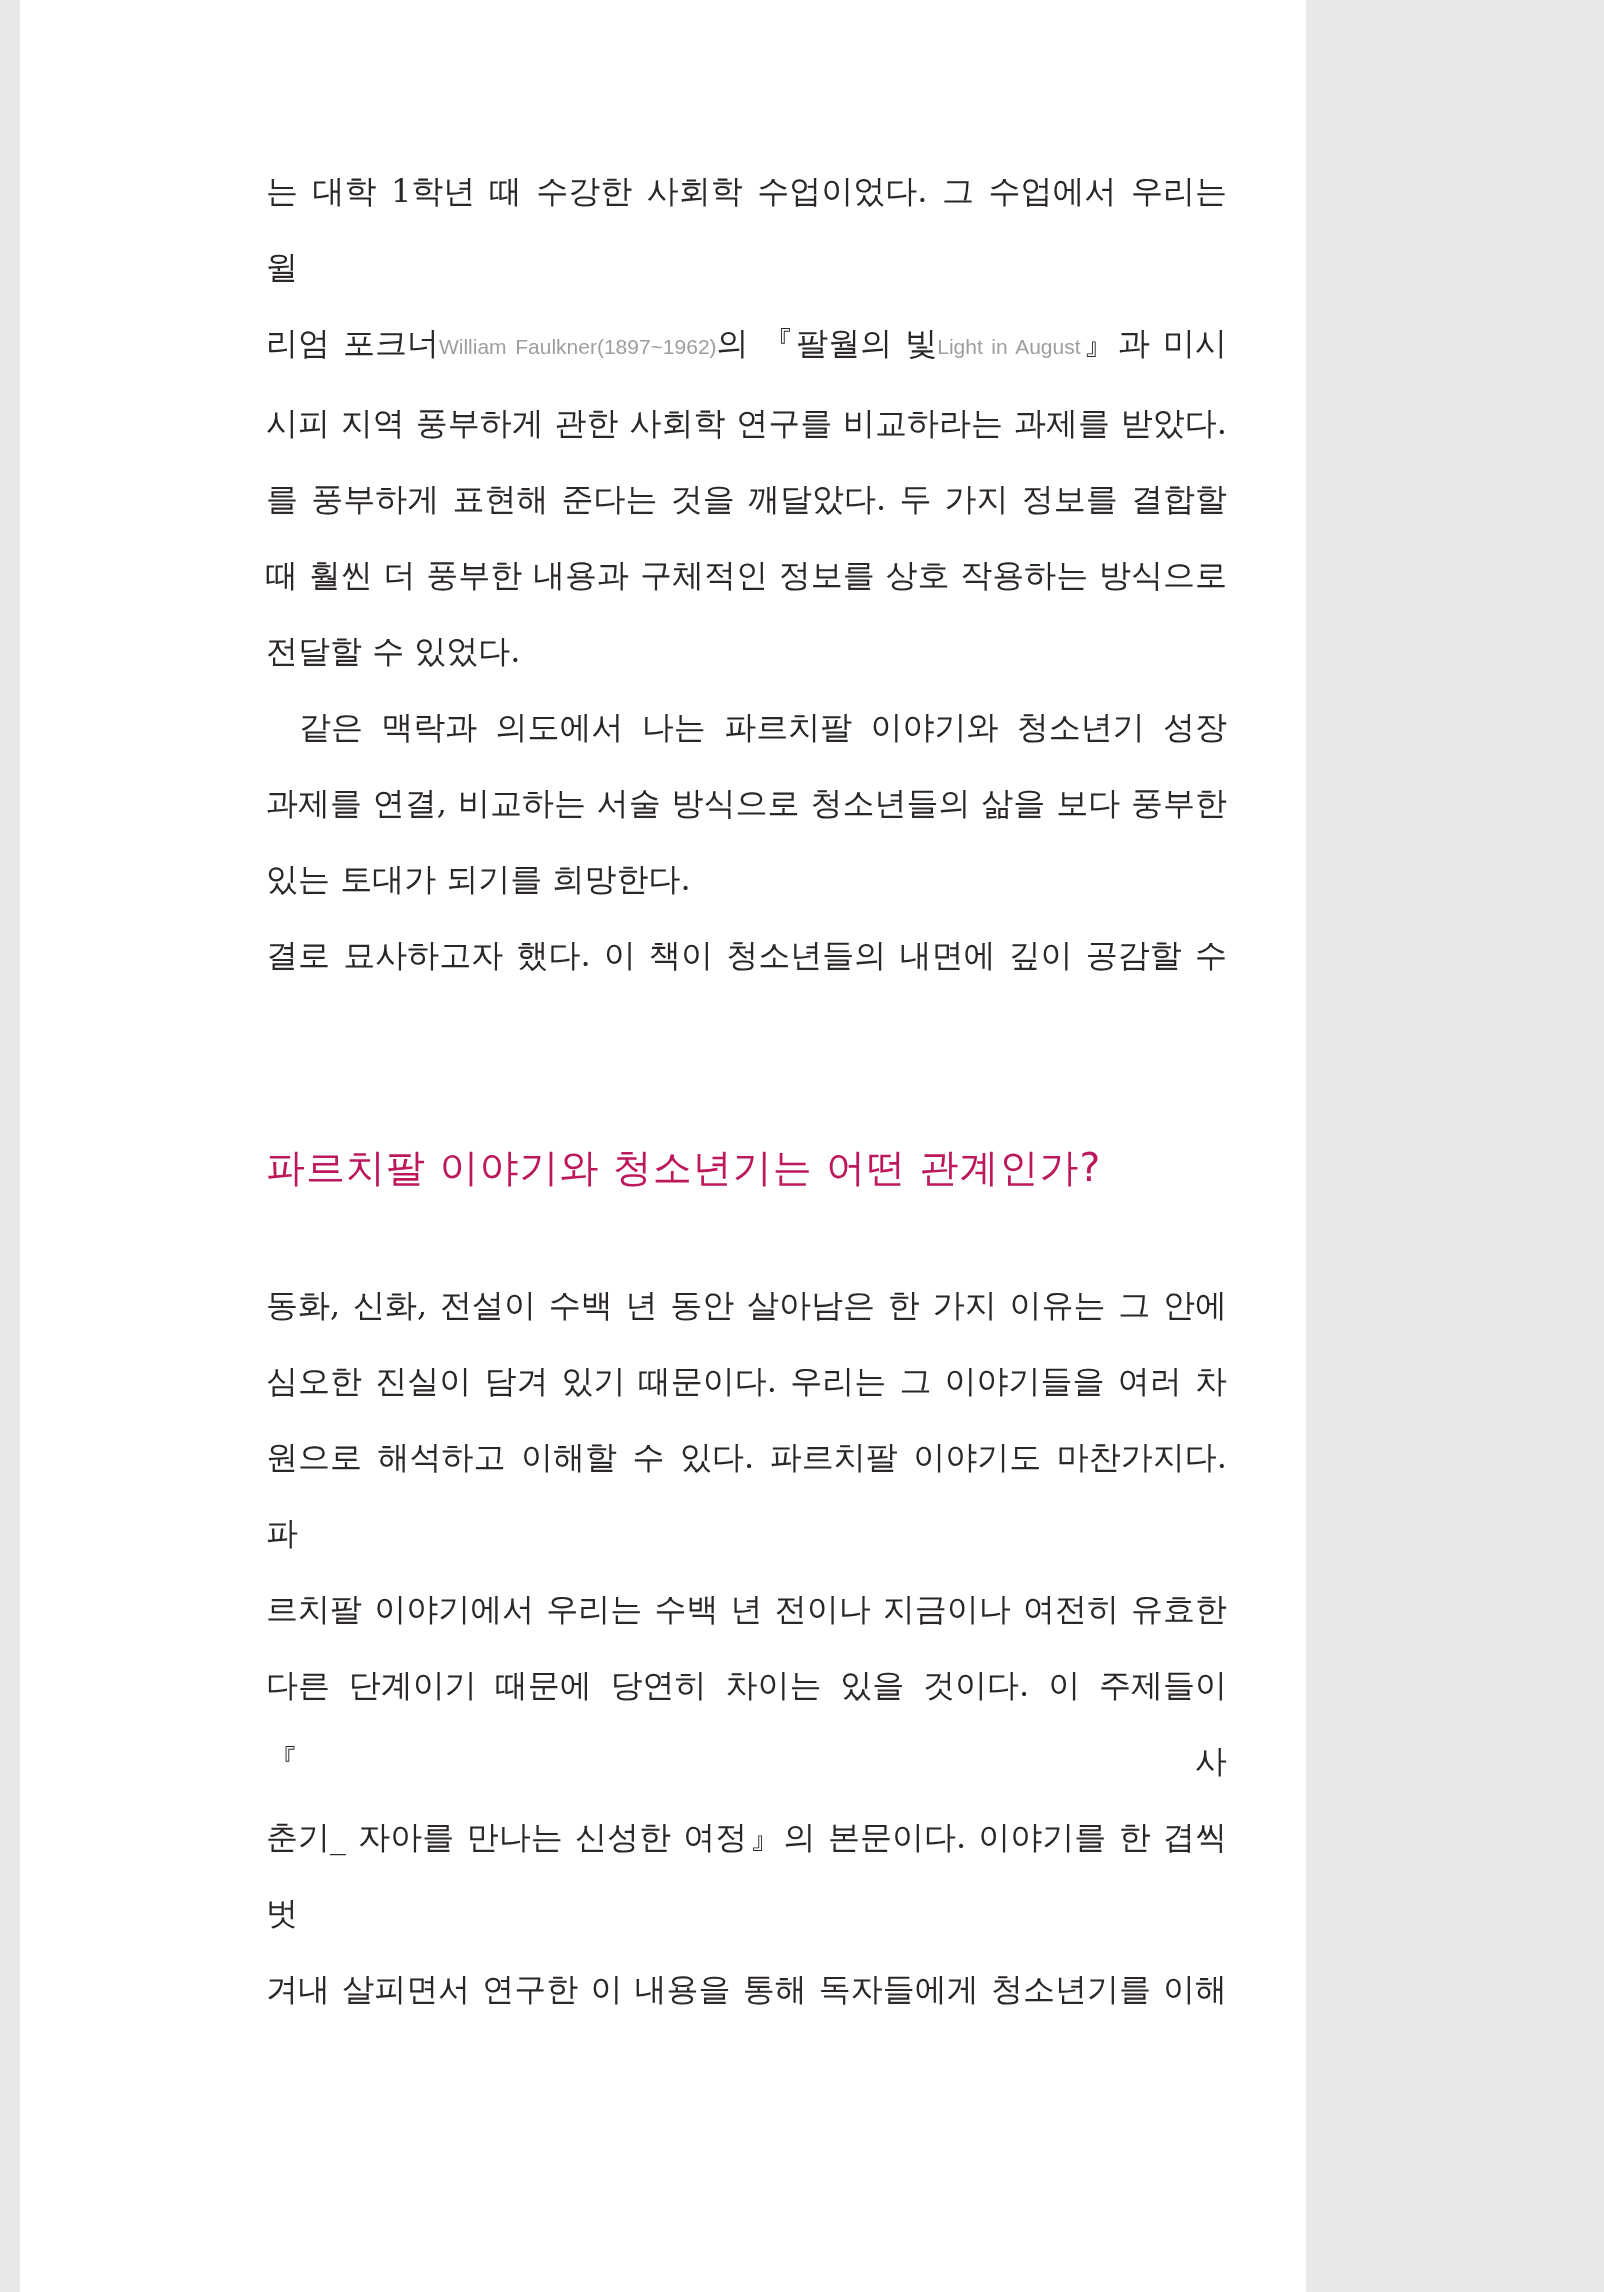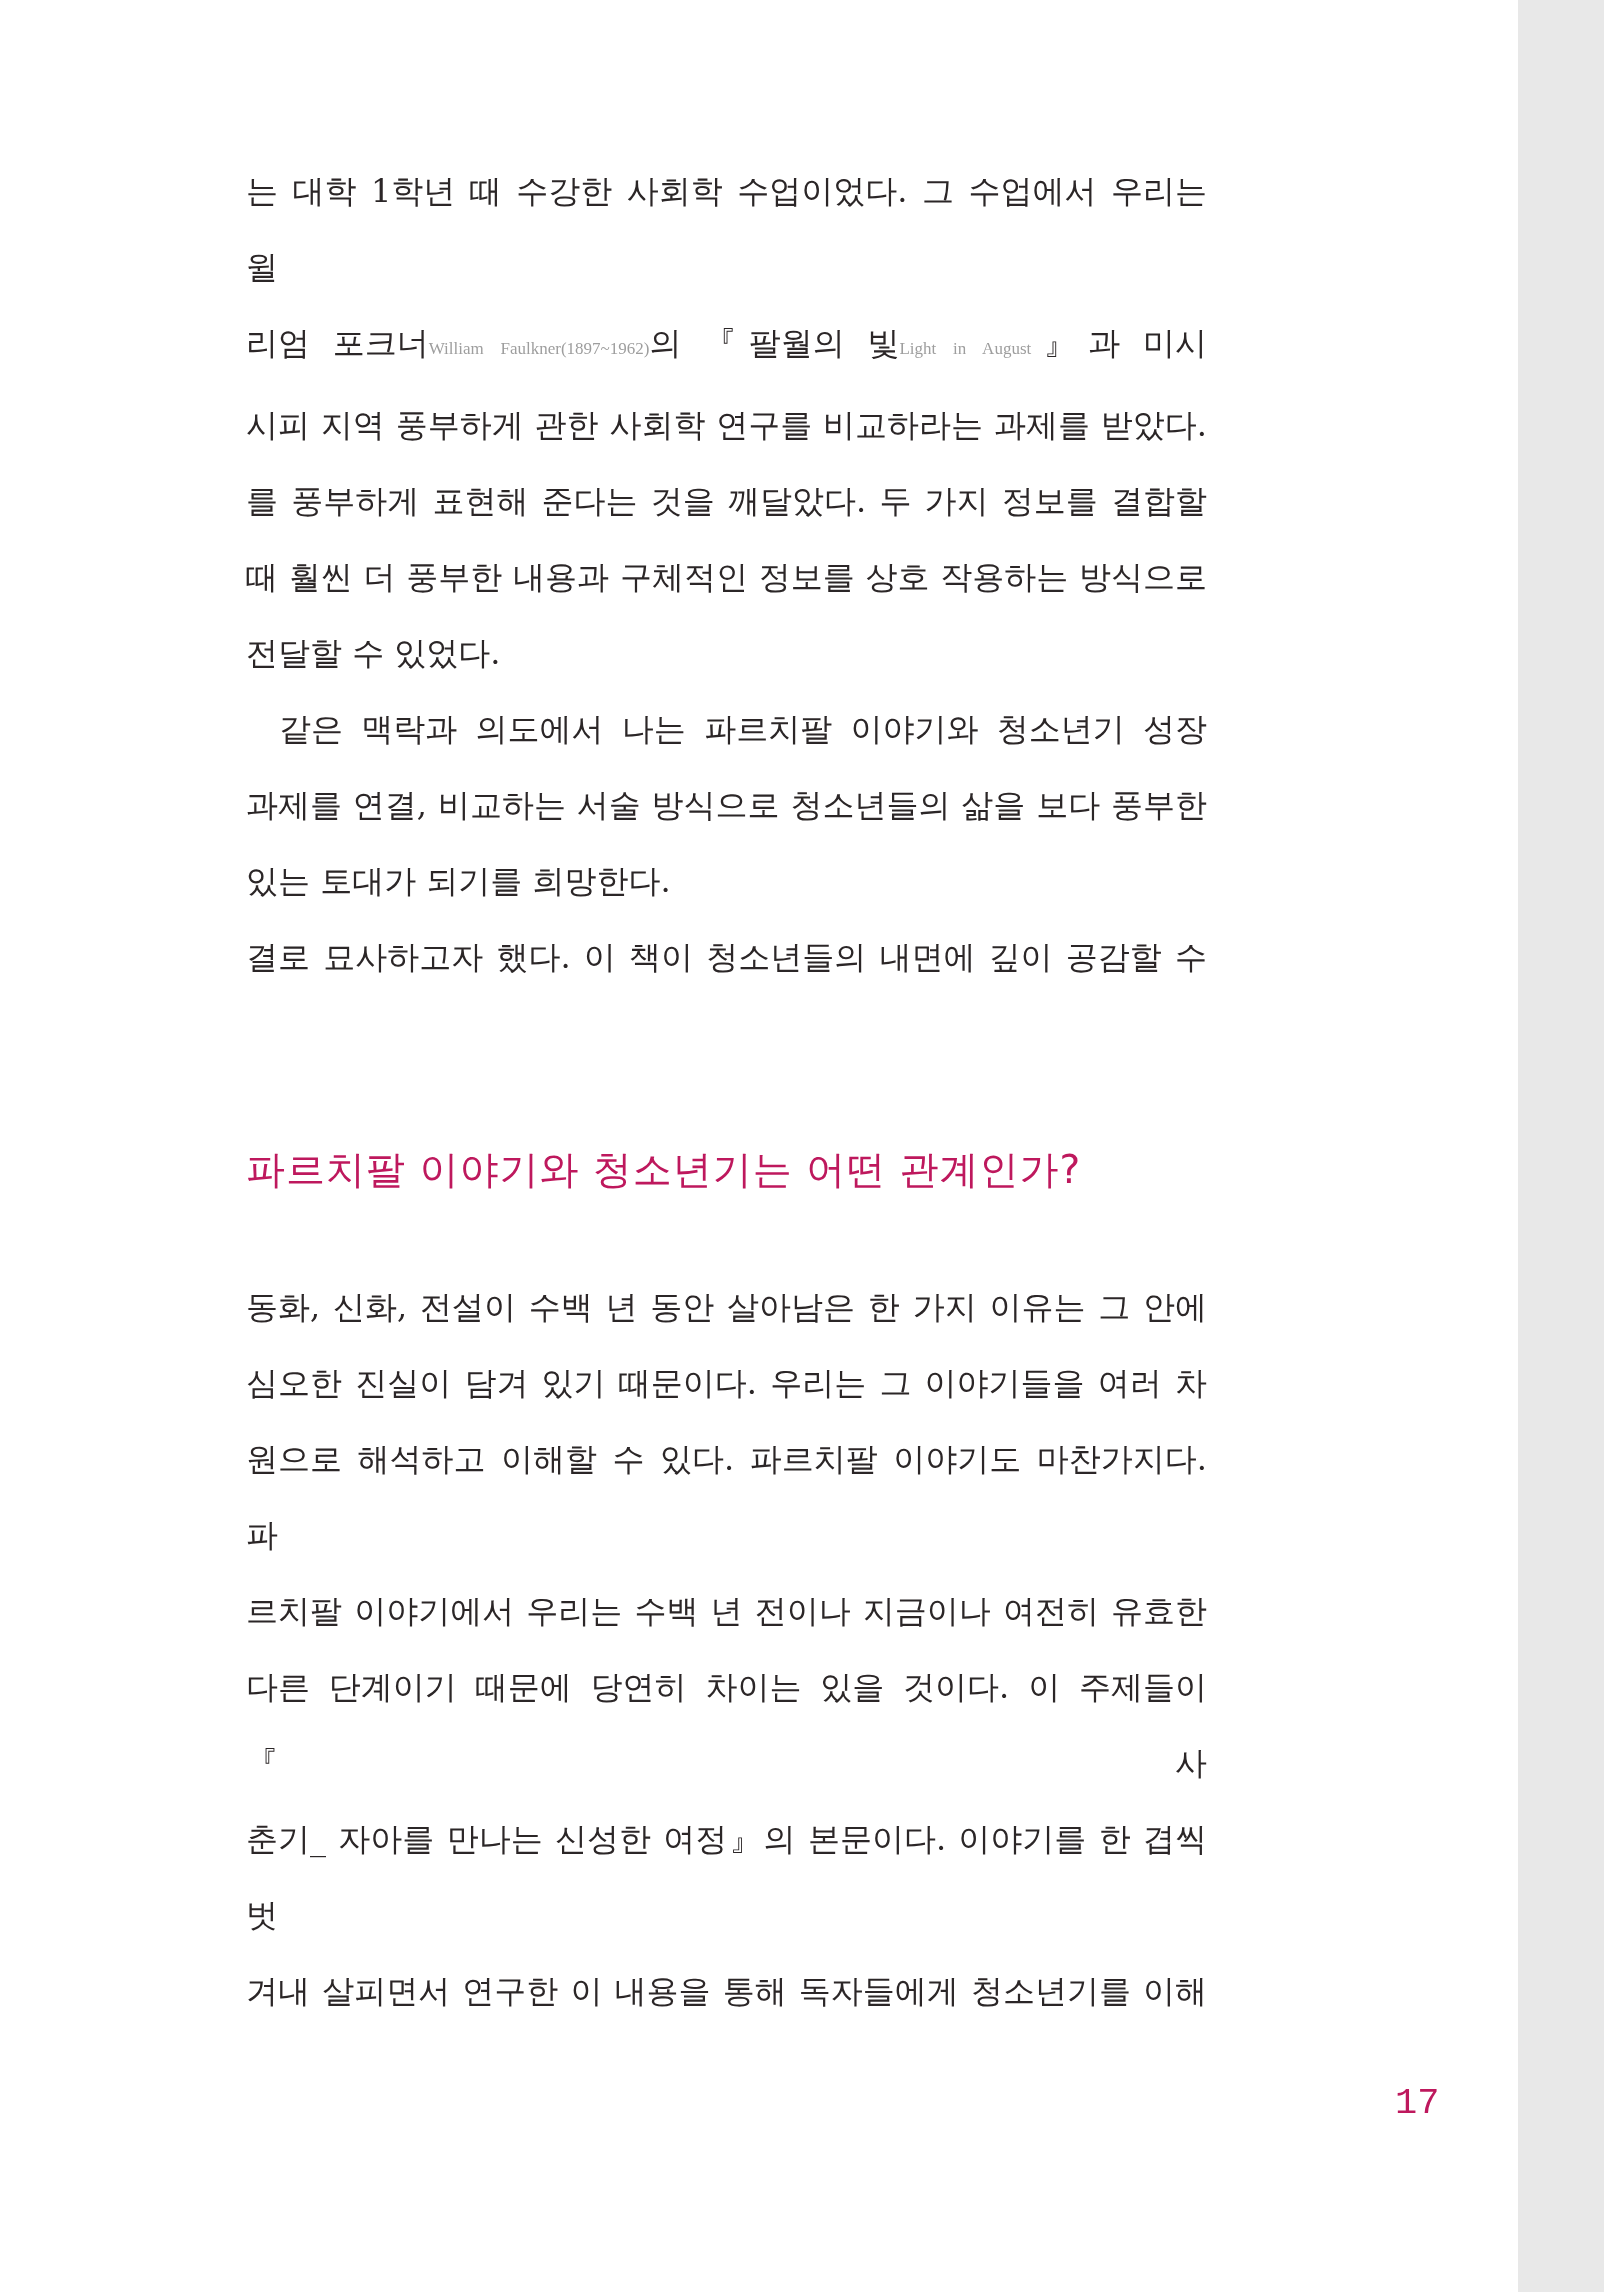--- a/index.html
+++ b/index.html
@@ -2,25 +2,26 @@
 <html><head>
 <meta charset="utf-8">
 <style>
   html, body {
     margin: 0;
     padding: 0;
     background: #e8e8e8;
   }
   .page {
     position: relative;
-    width: 1518px;
+    width: 1286px;
     height: 2292px;
     background: #ffffff;
     overflow: hidden;
     font-family: "DejaVu Serif", "Liberation Serif", serif;
+    margin-left: 20px;
   }
   .text-block {
     position: absolute;
     left: 246px;
     top: 153px;
     width: 961px;
     color: #2b2627;
     font-size: 32px;
     line-height: 76px;
     word-break: keep-all;
@@ -29,22 +30,22 @@
   .line {
     text-align: justify;
     text-align-last: justify;
   }
   .line-end {
     text-align: center;
     text-align-last: left;
   }
   .line-indent { text-indent: 33px; }
   .annot {
-    font-family: Liberation Serif, serif;
-    font-size: 17px;
+    font-family: Liberation Sans, sans-serif;
+    font-size: 21px;
     color: #9e9e9e;
     letter-spacing: 0px;
   }
   .section-heading {
     margin: 146px 0 0 0;
     font-family: "DejaVu Sans", "Liberation Sans", sans-serif;
     font-weight: 400;
     font-size: 39px;
     line-height: 58px;
     color: #be185d;

